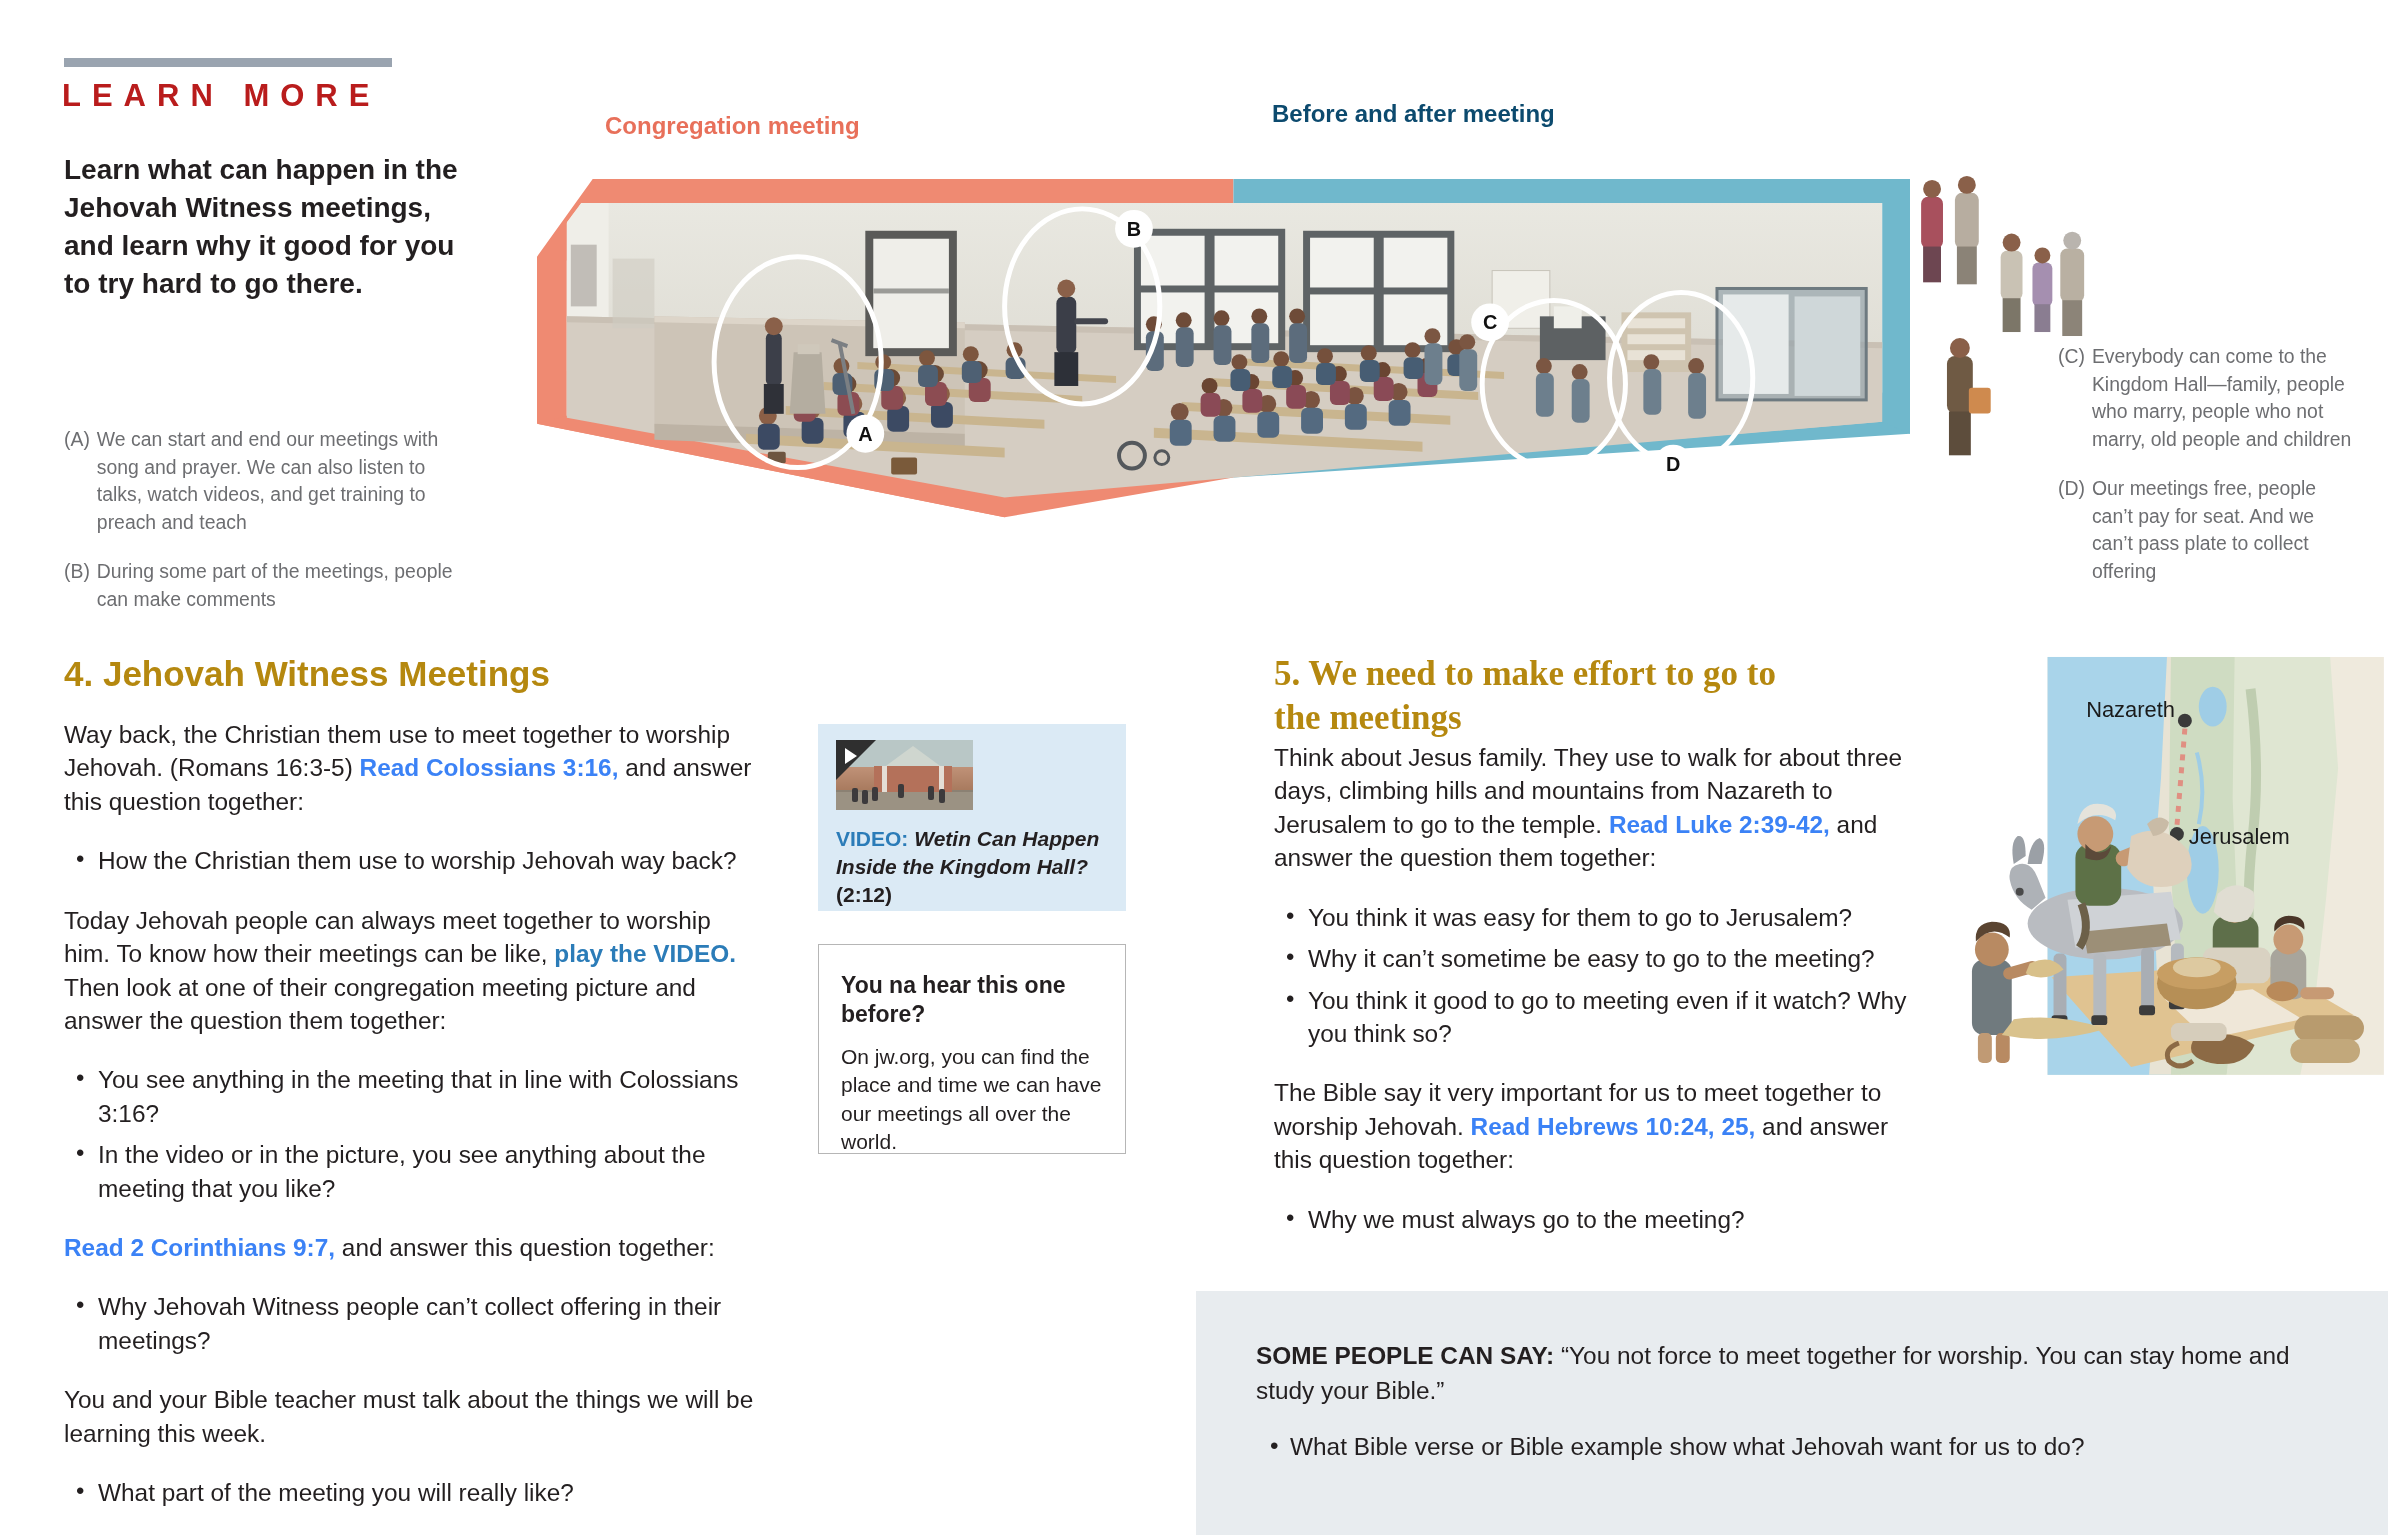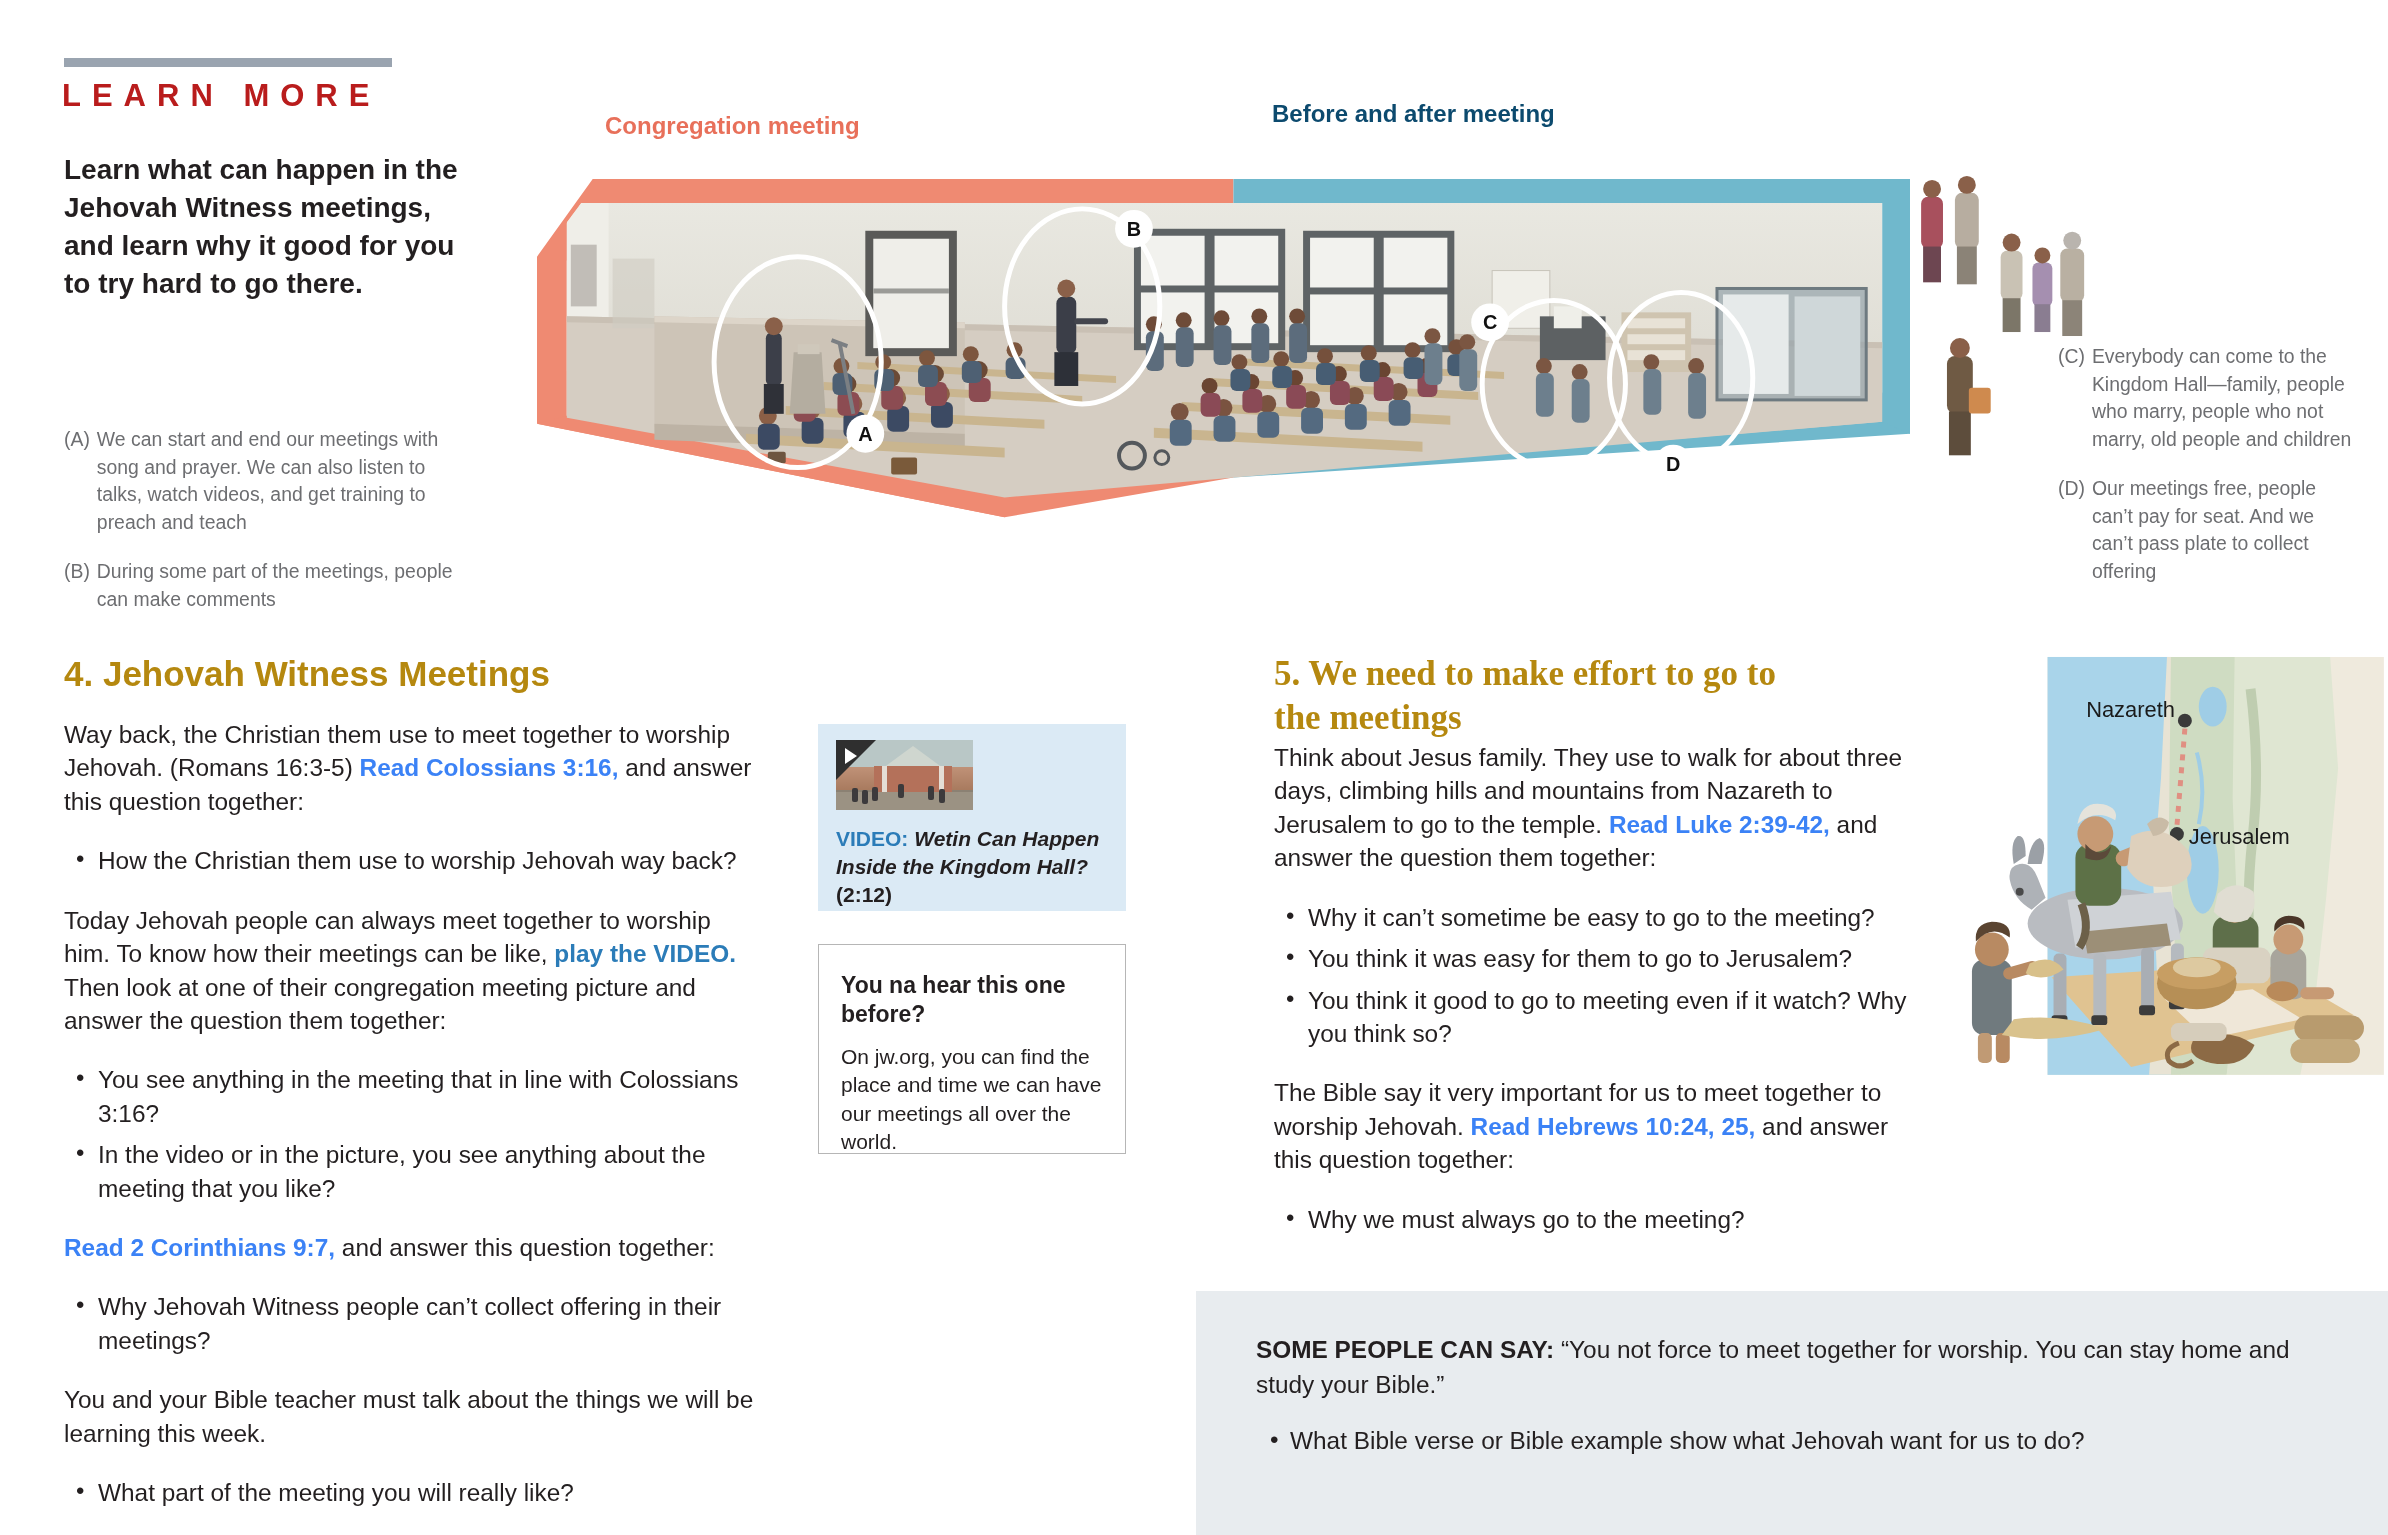--- a/index.html
+++ b/index.html
@@ -146,21 +146,21 @@
   .mapart svg { display: block; width: 100%; height: 100%; }
   .map-city { font-family: "Liberation Sans", sans-serif; font-size: 22px; fill: #1a1a1a; }
 
   
   .spcs {
     position: absolute; left: 1196px; top: 1291px;
     width: 1192px; height: 245px;
     background: #e8ecef;
     padding: 42px 60px;
   }
-  .spcs-lead { font-size: 24.4px; line-height: 1.42; }
+  .spcs-lead { font-size: 24.4px; line-height: 1.42; margin-top: 6px; }
   .spcs-lead b { font-weight: 700; }
   .spcs ul { list-style: none; margin: 22px 0 0 0; padding: 0; }
   .spcs li { position: relative; padding-left: 34px; font-size: 24.4px; line-height: 1.4; }
   .spcs li::before { content: "\2022"; position: absolute; left: 14px; top: -1px; }
 </style>
 </head>
 <body>
 
 <div id="page">
 
@@ -536,22 +536,22 @@
     <div class="dyk-text">On jw.org, you can find the place and time we can have our meetings all over the world.</div>
   </div>
 
   <div class="sec-head sec5-head">5. We need to make effort to go to the meetings</div>
 
   <div class="body-col col5">
     <p>
       <span>Think about Jesus family. They use to walk for about three days, climbing hills and mountains from Nazareth to Jerusalem to go to the temple. </span><span class="gold">Read Luke 2:39-42,</span><span> and answer the question them together:</span>
     </p>
     <ul>
+      <li>You think it was easy for them to go to Jerusalem?</li>
       <li>Why it can’t sometime be easy to go to the meeting?</li>
-      <li>You think it was easy for them to go to Jerusalem?</li>
       <li>You think it good to go to meeting even if it watch? Why you think so?</li>
     </ul>
     <p>
       <span>The Bible say it very important for us to meet together to worship Jehovah. </span><span class="gold">Read Hebrews 10:24, 25,</span><span> and answer this question together:</span>
     </p>
     <ul>
       <li>Why we must always go to the meeting?</li>
     </ul>
   </div>
 

